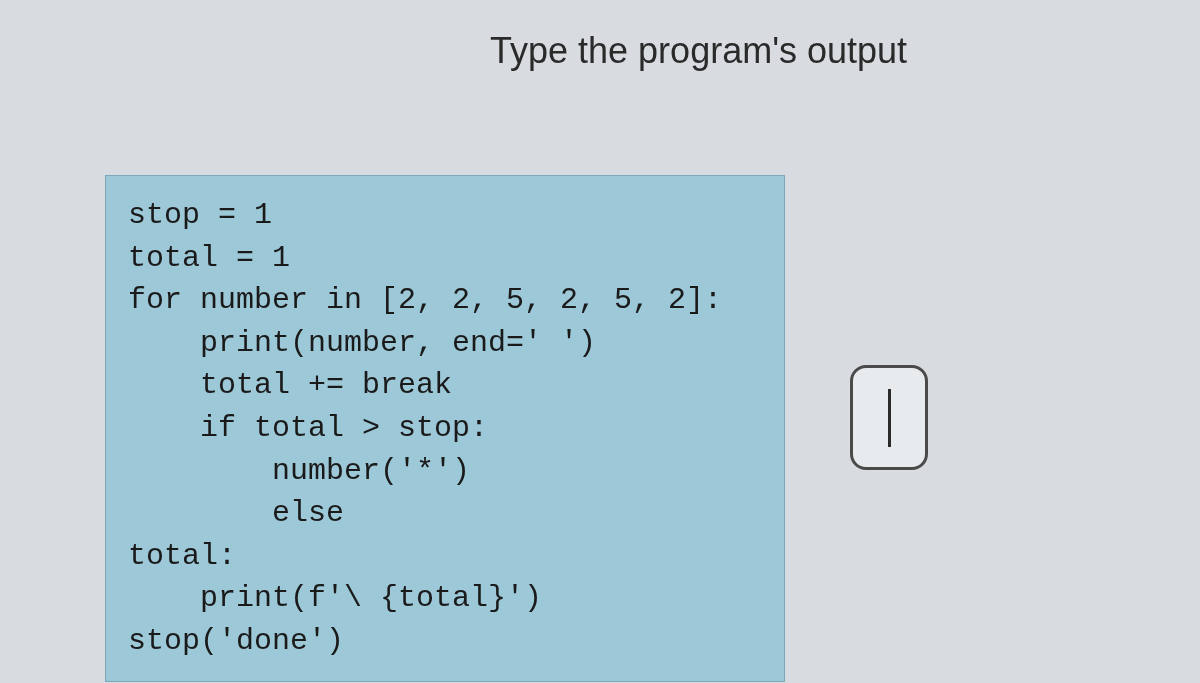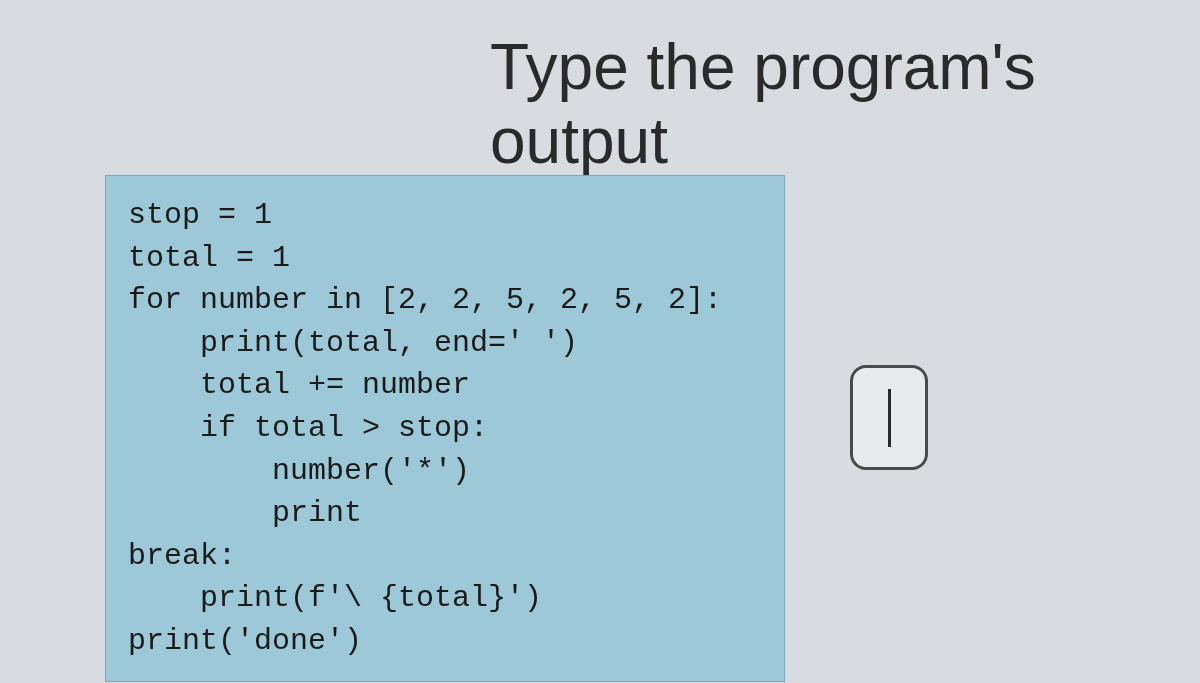--- a/index.html
+++ b/index.html
@@ -12,21 +12,21 @@
       height: 683px;
       background: #d8dce0;
       font-family: Arial, sans-serif;
       position: relative;
       overflow: hidden;
     }
     .title {
       position: absolute;
       top: 30px;
       left: 490px;
-      font-size: 64px;
+      font-size: 36px;
       color: #2a2a2a;
       font-weight: 400;
     }
     .code-block {
       position: absolute;
       top: 175px;
       left: 105px;
       width: 680px;
       background: #9cc8d8;
       padding: 18px 22px;
@@ -57,24 +57,24 @@
     }
   </style>
 </head>
 <body>
 
 <div class="title">Type the program's output</div>
 
 <div class="code-block"><span>stop = 1</span>
 <span>total = 1</span>
 <span>for number in [2, 2, 5, 2, 5, 2]:</span>
-<span>    print(total, end=' ')</span>
-<span>    total += number</span>
+<span>    print(number, end=' ')</span>
+<span>    total += break</span>
 <span>    if total &gt; stop:</span>
 <span>        number('*')</span>
-<span>        print</span>
-<span>break:</span>
+<span>        else</span>
+<span>total:</span>
 <span>    print(f'\ {total}')</span>
-<span>print('done')</span></div>
+<span>stop('done')</span></div>
 
 <div class="input-box">
   <div class="cursor"></div>
 </div>
 
 </body></html>

